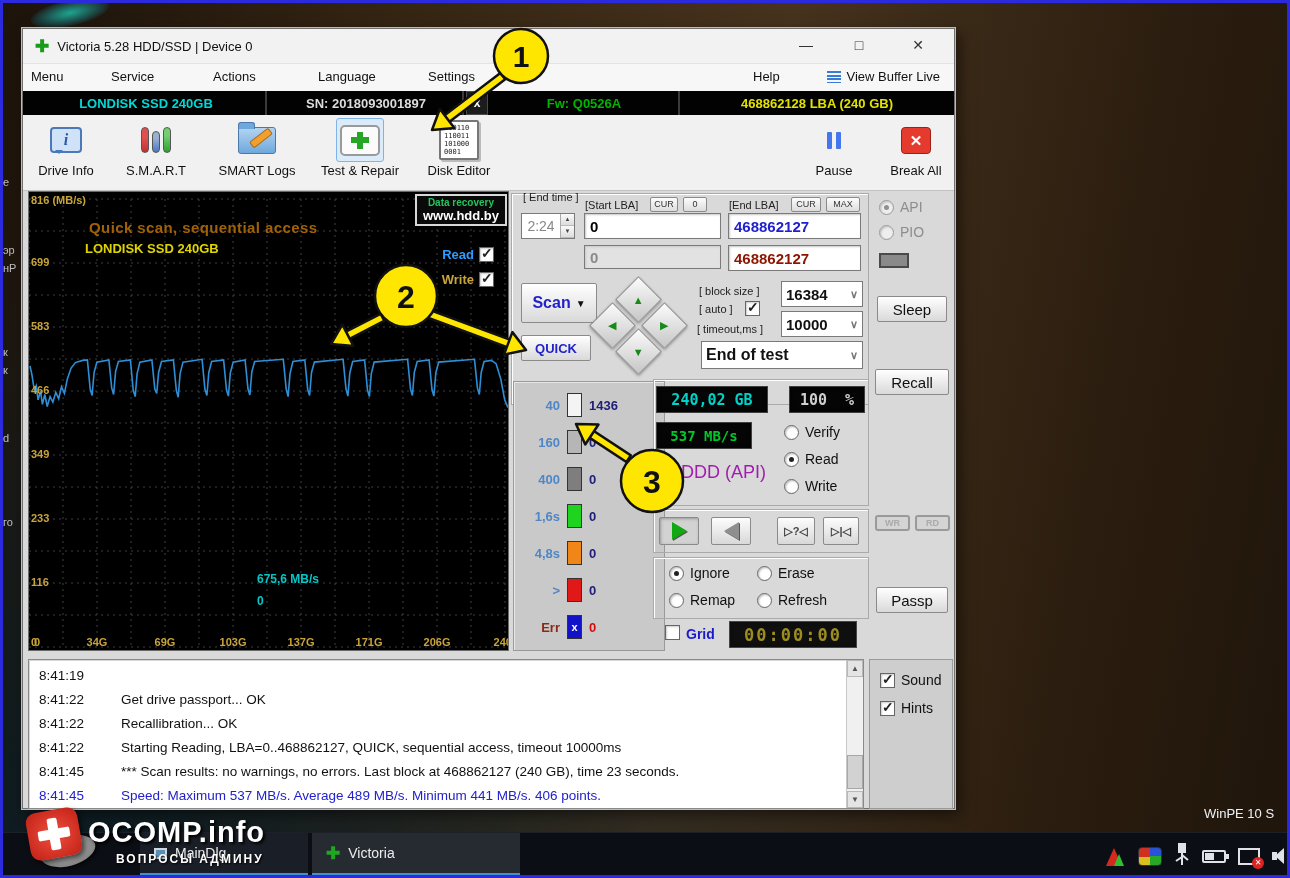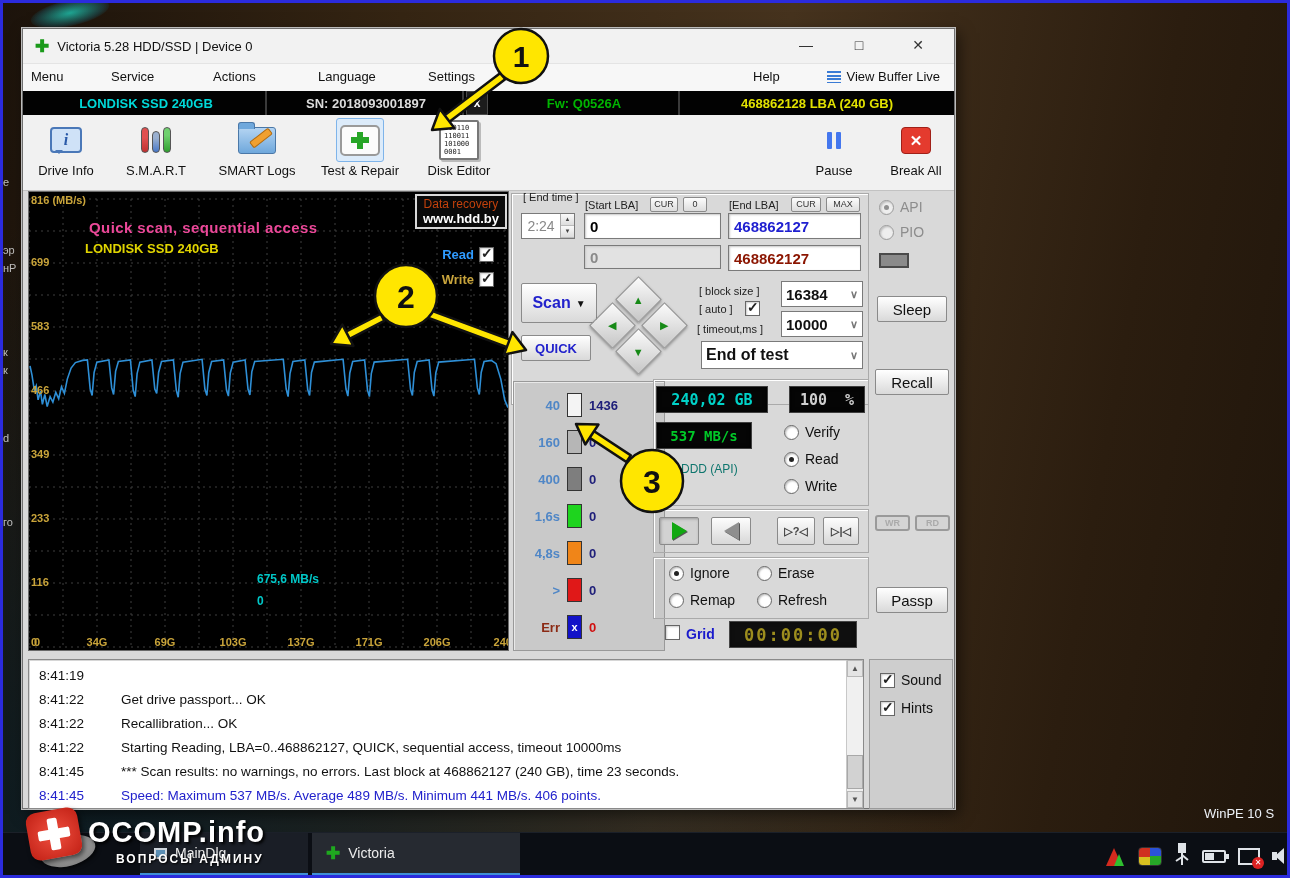--- a/index.html
+++ b/index.html
@@ -61,24 +61,24 @@
   .ic-pause{display:flex;gap:4px;}
   .ic-pause i{display:block;width:5px;height:17px;background:#4477ee;border-radius:1px;}
   .ic-break{width:30px;height:27px;background:#e43b2e;border:1px solid #a02018;border-radius:4px;color:#fff;font-weight:bold;font-size:15px;line-height:26px;}
 
   
   #graph{position:absolute;left:5px;top:162px;width:481px;height:460px;background:#000;border:1px solid #6a6a6a;overflow:hidden;}
   #gsvg{position:absolute;left:0;top:0;}
   .grid{stroke:#3e3e3e;stroke-width:1;stroke-dasharray:2,4;}
   .speedline{fill:none;stroke:#2e8fd6;stroke-width:1.6;}
   .gy,.gx{position:absolute;color:#c9a43a;font-size:11px;font-weight:bold;white-space:nowrap;}
-  #gtitle{position:absolute;left:60px;top:27px;color:#ec4899;font-weight:bold;font-size:15px;letter-spacing:.4px;white-space:nowrap;}
+  #gtitle{position:absolute;left:60px;top:27px;color:#a16207;font-weight:bold;font-size:15px;letter-spacing:.4px;white-space:nowrap;}
   #gsub{position:absolute;left:56px;top:49px;color:#e0d400;font-weight:bold;font-size:13px;white-space:nowrap;}
   #gwm{position:absolute;right:1px;top:2px;border:2px solid #d8d8d8;background:#0a0a0a;padding:1px 6px;text-align:center;}
-  #gwm .l1{color:#c2410c;font-weight:normal;font-size:12px;white-space:nowrap;}
+  #gwm .l1{color:#22c55e;font-weight:bold;font-size:10px;white-space:nowrap;}
   #gwm .l2{color:#fff;font-weight:bold;font-size:13px;white-space:nowrap;}
   .grw{position:absolute;display:flex;align-items:center;gap:5px;font-size:13px;font-weight:bold;}
   #grw-read{right:14px;top:55px;color:#2f9bff;}
   #grw-write{right:14px;top:80px;color:#c8a43c;}
   .gpeak{position:absolute;color:#00c8c8;font-weight:bold;font-size:12px;}
 
   
   .slbl{position:absolute;font-size:11px;color:#222;white-space:nowrap;}
   .sbtn{position:absolute;font-size:9px;color:#333;border:1px solid #8a8a8a;background:linear-gradient(#fdfdfd,#dcdcdc);
     text-align:center;border-radius:2px;line-height:13px;}
@@ -450,21 +450,21 @@
         </div>
       </div>
 
     <div class="gbox" style="left:630px;top:350px;width:216px;height:127px"></div>
     <div class="lcd" style="left:633px;top:357px;width:112px;height:27px;color:#00d2c8;font-size:15px">240,02 GB</div>
     <div class="lcd" style="left:766px;top:357px;width:76px;height:27px;color:#cfcfcf;font-size:15px">
       <span>100</span>&nbsp;&nbsp;<span>%</span>
     </div>
     <div class="lcd" style="left:633px;top:393px;width:96px;height:27px;color:#00c828;font-size:14px">537 MB/s</div>
     <span class="cb dis" style="position:absolute;left:636px;top:432px"></span>
-    <span class="slbl" style="left:658px;top:433px;color:#0f766e;font-size:12px">DDD (API)</span>
+    <span class="slbl" style="left:658px;top:433px;color:#a21caf;font-size:18px">DDD (API)</span>
     <div id="modes" style="position:absolute;left:761px;top:395px;width:84px;height:82px">
         <div class="rrow" style="left: 0px; top: 0px;">
           <span class="rb"></span>
           <span>Verify</span>
         </div>
         <div class="rrow" style="left: 0px; top: 27px;">
           <span class="rb sel"></span>
           <span>Read</span>
         </div>
         <div class="rrow" style="left: 0px; top: 54px;">

